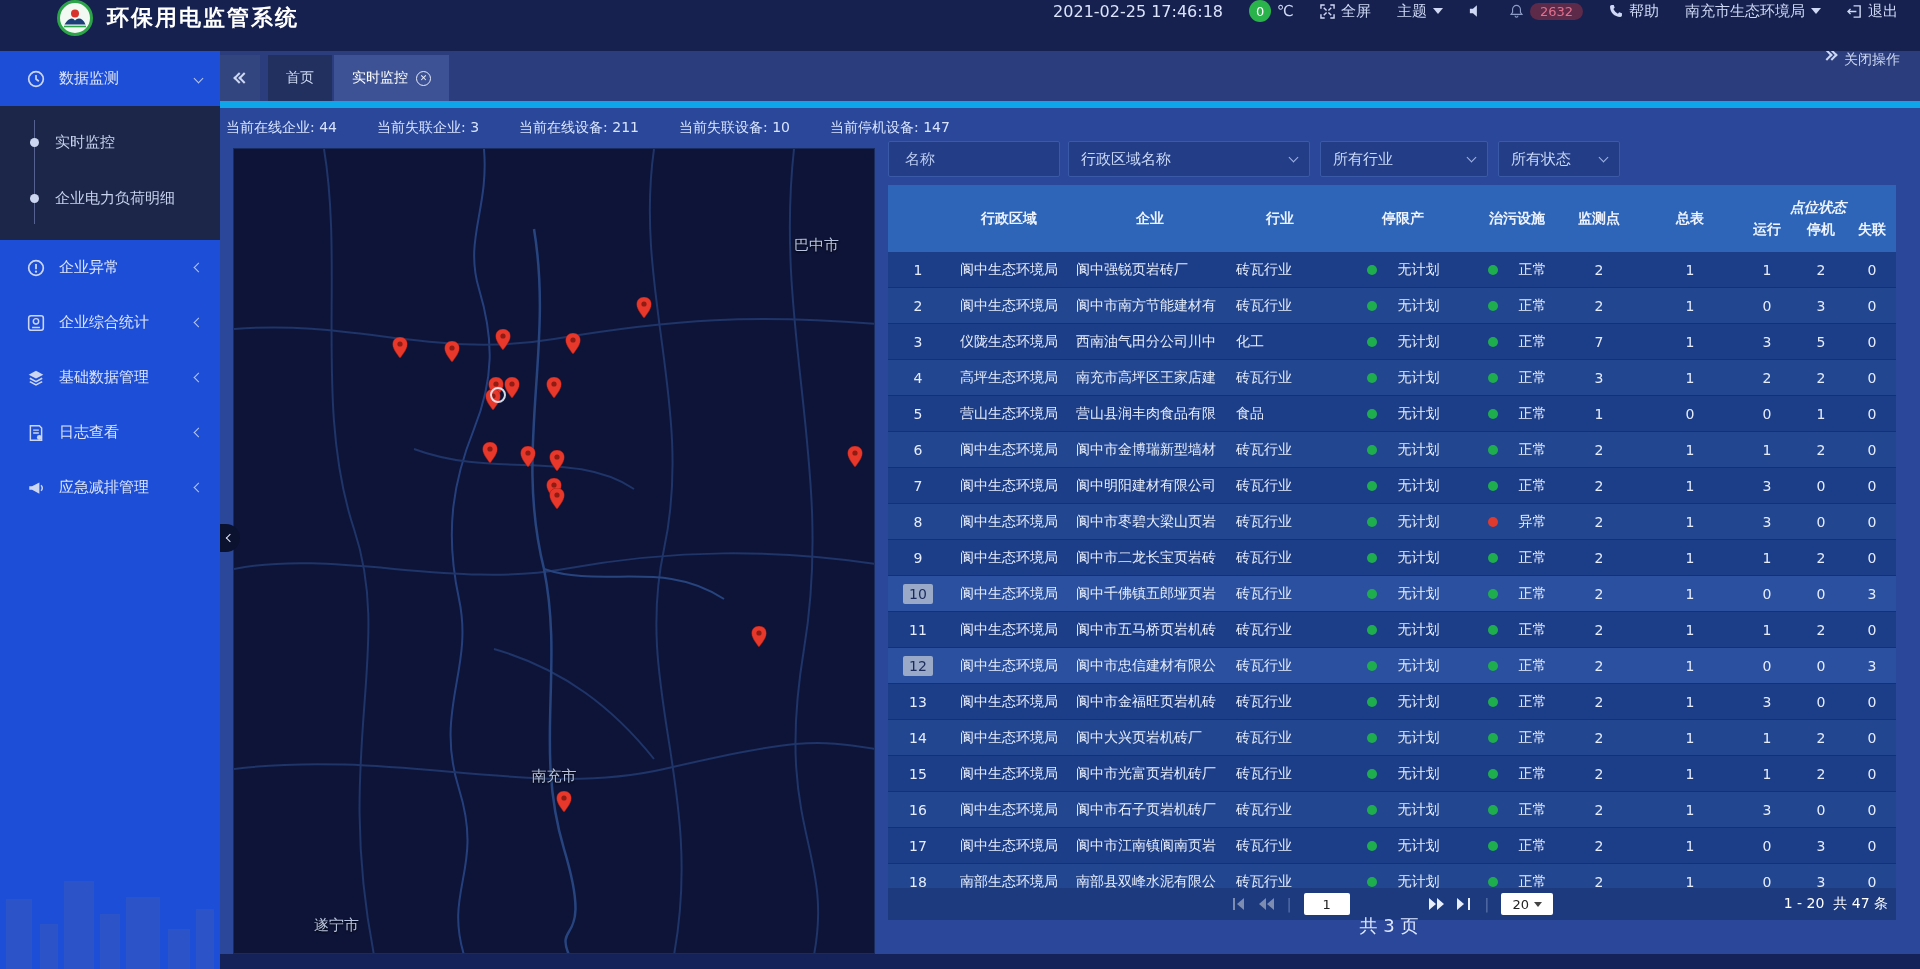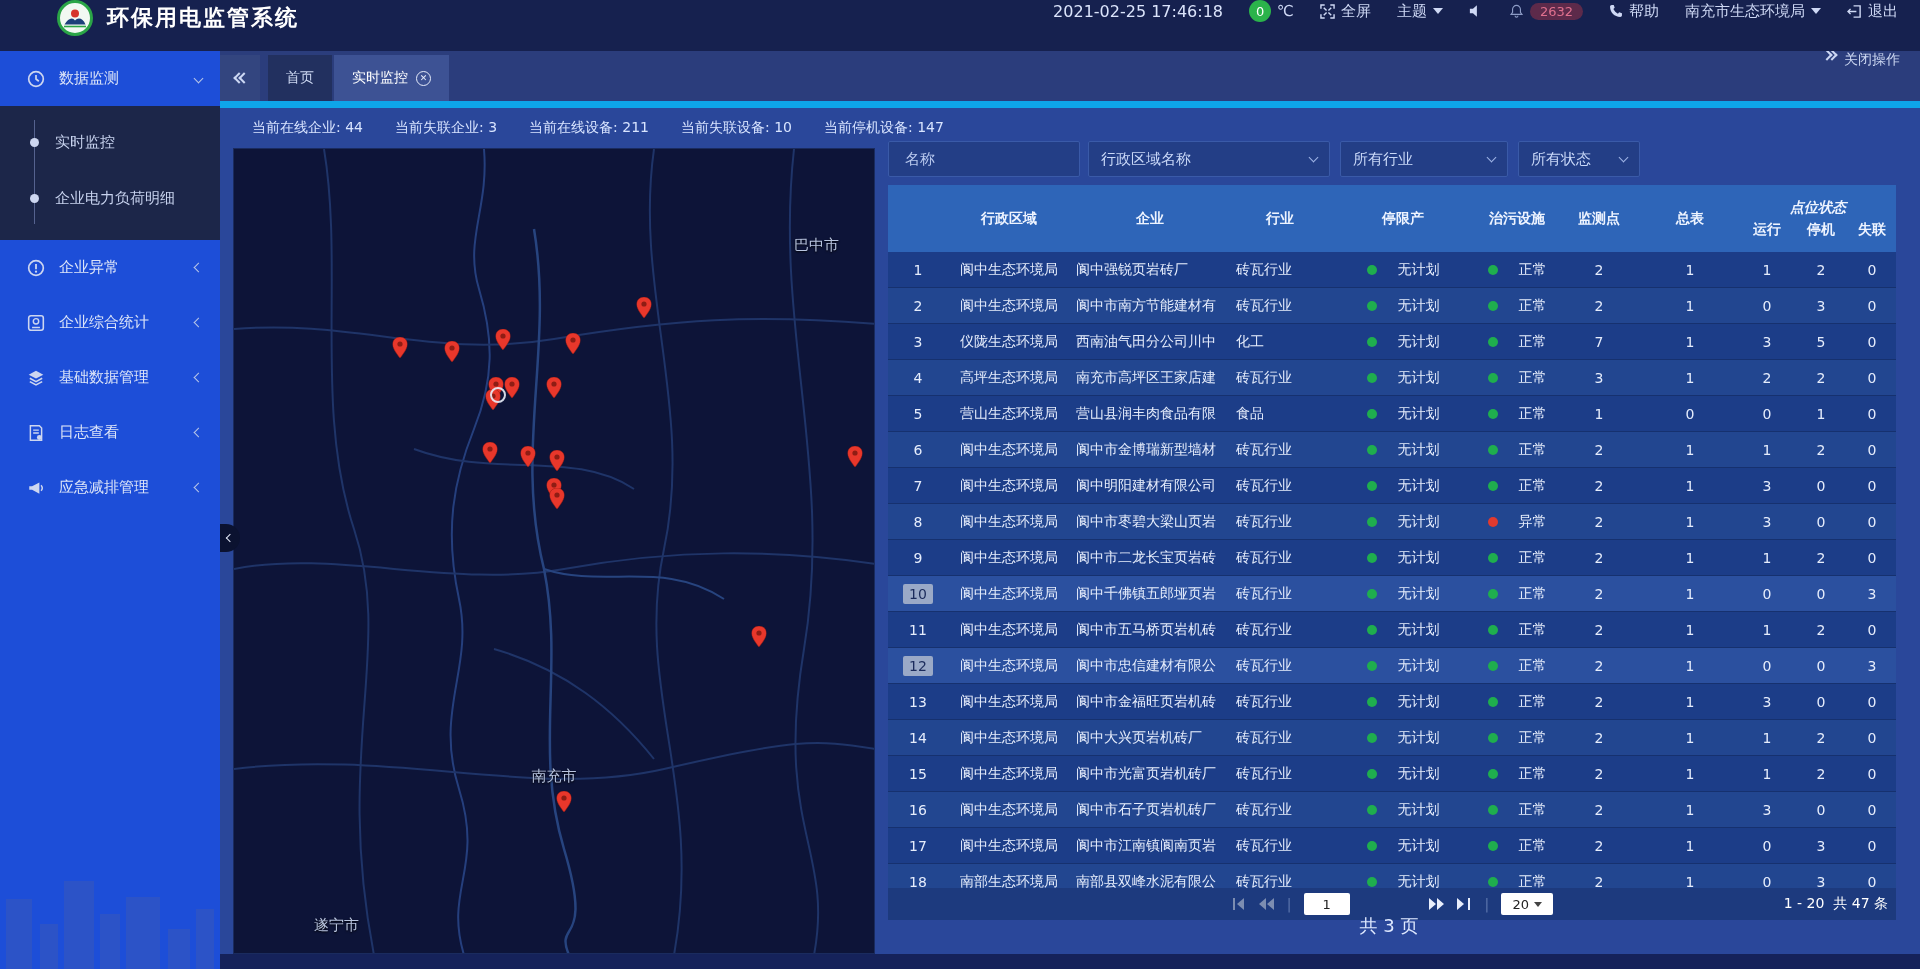--- a/index.html
+++ b/index.html
@@ -45,35 +45,35 @@
   .dbl-chev.l i { transform:rotate(135deg); margin-right:-3px; }
   .dbl-chev.r i { transform:rotate(-45deg); margin-left:-3px; }
   .tabs { display:flex; height:46px; margin-left:8px; }
   .tab { padding:0 18px; display:flex; align-items:center; gap:8px; background:#22305f; color:#cdd8f2; font-size:14px; cursor:pointer; margin-right:2px; }
   .tab.active { background:#3d5294; color:#ffffff; }
   .tab-close { width:15px; height:15px; border:1px solid #e6ecfb; border-radius:50%; font-size:9px; line-height:13px; text-align:center; color:#e6ecfb; }
   .tabbar-right { margin-left:auto; display:flex; gap:8px; padding-right:20px; height:100%; color:#cdd8f2; }
   .close-ops { font-size:14px; cursor:pointer; }
 
   
-  .statsbar { position:absolute; left:220px; top:108px; width:1700px; height:40px; display:flex; align-items:center; gap:32px; padding-left:32px; color:#d8e4ff; font-size:14px; }
+  .statsbar { position:absolute; left:220px; top:108px; width:1700px; height:40px; display:flex; align-items:center; gap:40px; padding-left:6px; color:#d8e4ff; font-size:14px; }
   .stat { white-space:nowrap; }
 
   
   .map-panel { position:absolute; left:233px; top:148px; width:642px; height:806px; background:#0d1438; border:1px solid #1a2b5e; overflow:hidden; }
   .map-city { position:absolute; color:#b9c5e0; font-size:15px; transform:translate(-50%,-50%); white-space:nowrap; text-shadow:0 1px 2px #000; }
   .map-pin { position:absolute; width:15px; height:21px; transform:translate(-50%,-100%); cursor:pointer; }
   .map-ring { position:absolute; width:16px; height:16px; border:2px solid #e9edf8; border-radius:50%; transform:translate(-50%,-50%); opacity:.9; }
   .collapse-handle { position:absolute; left:220px; top:524px; width:20px; height:28px; background:#0b1230; border-radius:0 14px 14px 0; display:flex; align-items:center; justify-content:center; cursor:pointer; z-index:25; }
   .collapse-handle .chev { border-color:#e6ecfb; width:6px; height:6px; }
 
   
   .filters { position:absolute; left:888px; top:141px; height:36px; display:flex; }
   .f-box { height:36px; background:#233e86; border:1px solid #3a5aa8; border-radius:2px; display:flex; align-items:center; padding:0 12px; color:#c9d8f8; font-size:15px; }
-  .f-input { width:192px; margin-right:8px;padding-left:16px; }
+  .f-input { width:172px; margin-right:8px;padding-left:16px; }
   .f-input input { background:transparent; border:none; outline:none; color:#dfe9ff; font-size:15px; width:100%; font-family:inherit; }
   .f-input input::placeholder { color:#b9c9ef; }
   .f-select { justify-content:space-between; cursor:pointer; margin-right:10px; }
   .f-region { width:242px; }
   .f-industry { width:168px; }
   .f-status { width:122px; margin-right:0; }
   .sel-caret { width:7px; height:7px; border-right:1.6px solid #9fb4e6; border-bottom:1.6px solid #9fb4e6; transform:rotate(45deg); margin-left:10px; margin-top:-3px; }
 
   
   .table-panel { position:absolute; left:888px; top:185px; width:1008px; }

